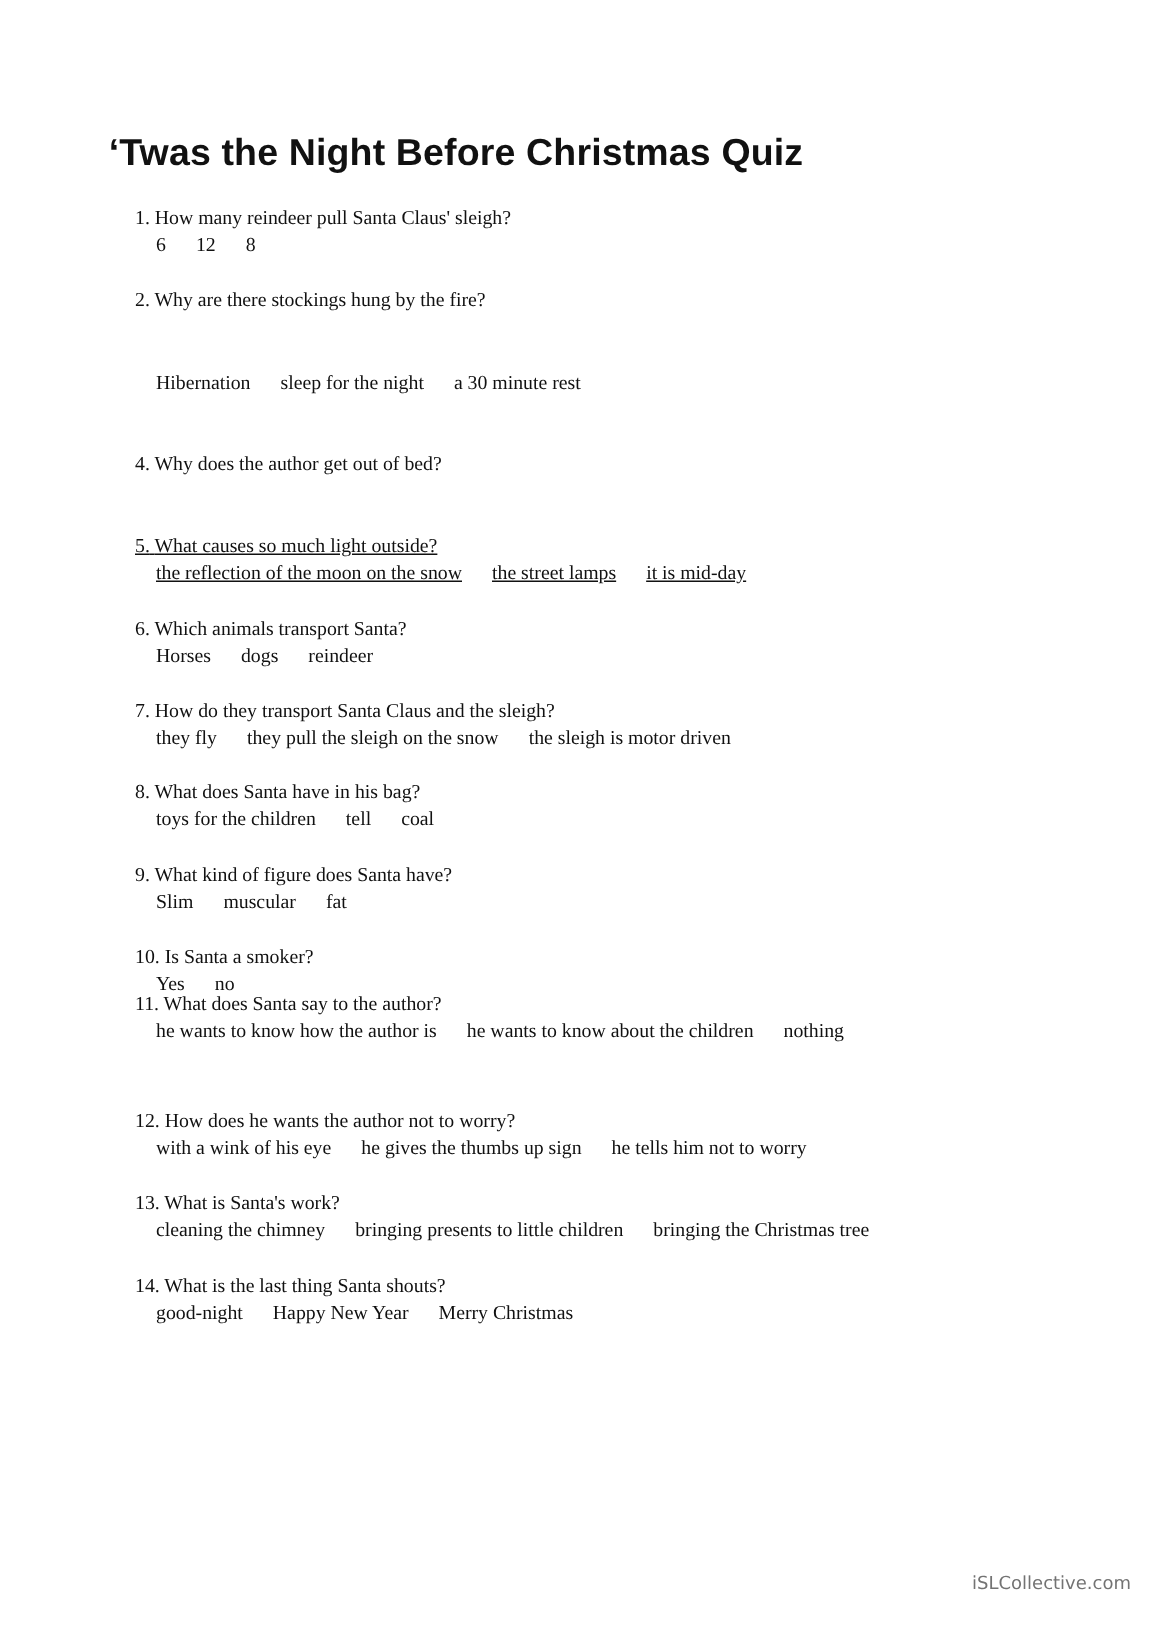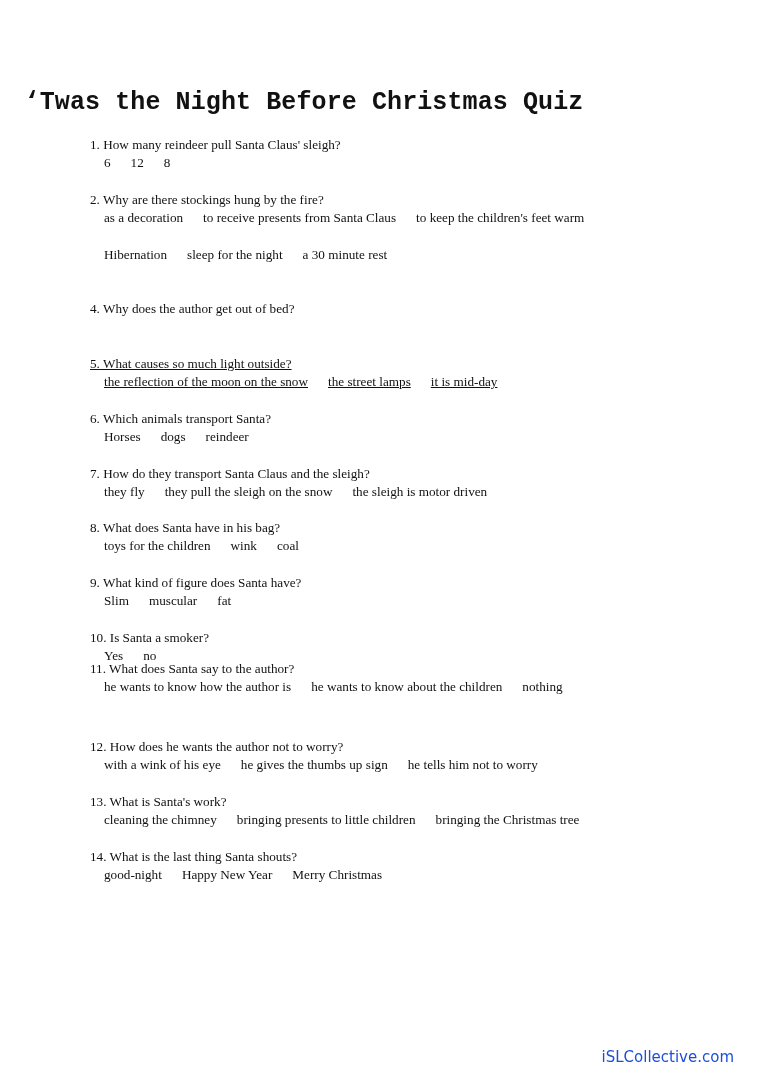--- a/index.html
+++ b/index.html
@@ -1,48 +1,47 @@
 <!DOCTYPE html>
 <html><head>
 <meta charset="utf-8">
 <style>
   html, body { margin: 0; padding: 0; background: #ffffff; }
   body { width: 766px; height: 1084px; position: relative; overflow: hidden; color: #111; }
   .title {
     position: absolute; left: 0; width: 608px; top: 88px;
     text-align: center;
-    font-family: Liberation Mono, monospace;
+    font-family: Liberation Sans, sans-serif;
     font-weight: bold; font-size: 25px; letter-spacing: 0.1px;
   }
   .q {
     position: absolute; left: 90px;
     font-family: "Liberation Serif", serif;
     font-size: 13.2px; line-height: 18px;
   }
   .q .stem { white-space: nowrap; }
   .q .answers { white-space: nowrap; padding-left: 14px; }
   .q .answers span { margin-right: 20px; }
   .footer {
-    position: absolute; right: 32px; top: 1048px;
-    font-family: "DejaVu Sans", sans-serif; font-size: 15px; color: #1d4ed8;
+    position: absolute; right: 12px; top: 1048px;
+    font-family: "DejaVu Sans", sans-serif; font-size: 12px; color: #737373;
   }
 </style>
 </head>
 <body>
 
 <div class="title">‘Twas the Night Before Christmas Quiz</div>
 
 <div id="quiz">
     <div class="q" style="top: 136px;">
       <div class="stem"><span>1.</span> <span>How many reindeer pull Santa Claus' sleigh?</span></div>
       <div class="answers"><span>6</span><span>12</span><span>8</span></div>
     </div>
     <div class="q" style="top: 191px;">
       <div class="stem"><span>2.</span> <span>Why are there stockings hung by the fire?</span></div>
-      <div class="answers"><span>as a decoration</span><span>to receive presents from Santa Claus</span><span>to keep the children's feet warm</span></div>
     </div>
     <div class="q" style="top: 246px;">
       <div class="answers"><span>Hibernation</span><span>sleep for the night</span><span>a 30 minute rest</span></div>
     </div>
     <div class="q" style="top: 300px;">
       <div class="stem"><span>4.</span> <span>Why does the author get out of bed?</span></div>
     </div>
     <div class="q" style="top: 355px; text-decoration: underline;">
       <div class="stem"><span>5.</span> <span>What causes so much light outside?</span></div>
       <div class="answers"><span>the reflection of the moon on the snow</span><span>the street lamps</span><span>it is mid-day</span></div>
@@ -50,21 +49,21 @@
     <div class="q" style="top: 410px;">
       <div class="stem"><span>6.</span> <span>Which animals transport Santa?</span></div>
       <div class="answers"><span>Horses</span><span>dogs</span><span>reindeer</span></div>
     </div>
     <div class="q" style="top: 465px;">
       <div class="stem"><span>7.</span> <span>How do they transport Santa Claus and the sleigh?</span></div>
       <div class="answers"><span>they fly</span><span>they pull the sleigh on the snow</span><span>the sleigh is motor driven</span></div>
     </div>
     <div class="q" style="top: 519px;">
       <div class="stem"><span>8.</span> <span>What does Santa have in his bag?</span></div>
-      <div class="answers"><span>toys for the children</span><span>wink</span><span>coal</span></div>
+      <div class="answers"><span>toys for the children</span><span>tell</span><span>coal</span></div>
     </div>
     <div class="q" style="top: 574px;">
       <div class="stem"><span>9.</span> <span>What kind of figure does Santa have?</span></div>
       <div class="answers"><span>Slim</span><span>muscular</span><span>fat</span></div>
     </div>
     <div class="q" style="top: 629px;">
       <div class="stem"><span>10.</span> <span>Is Santa a smoker?</span></div>
       <div class="answers"><span>Yes</span><span>no</span></div>
     </div>
     <div class="q" style="top: 660px;">

